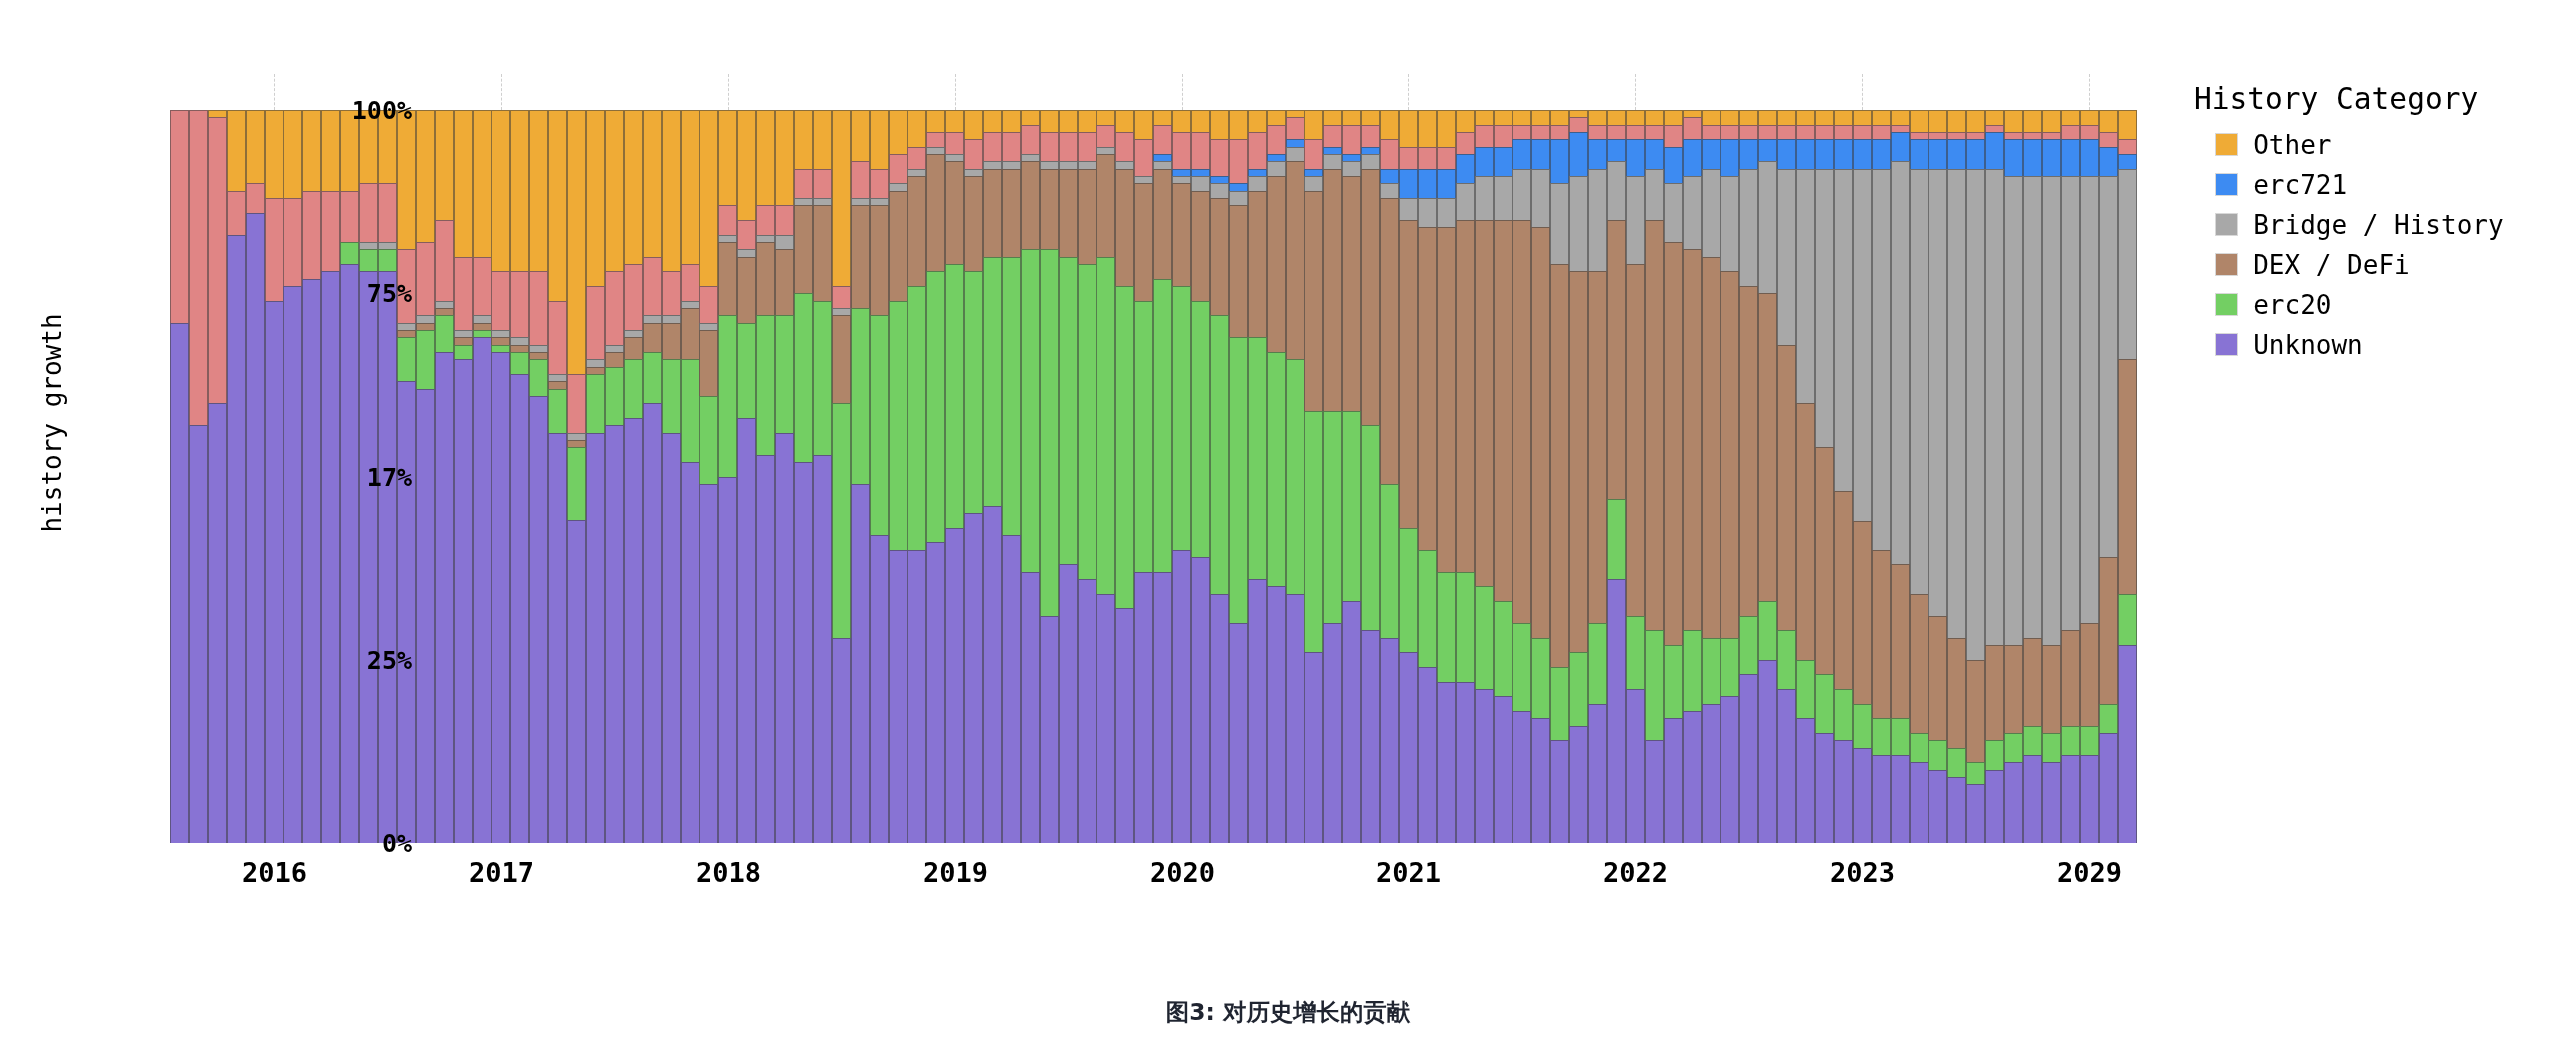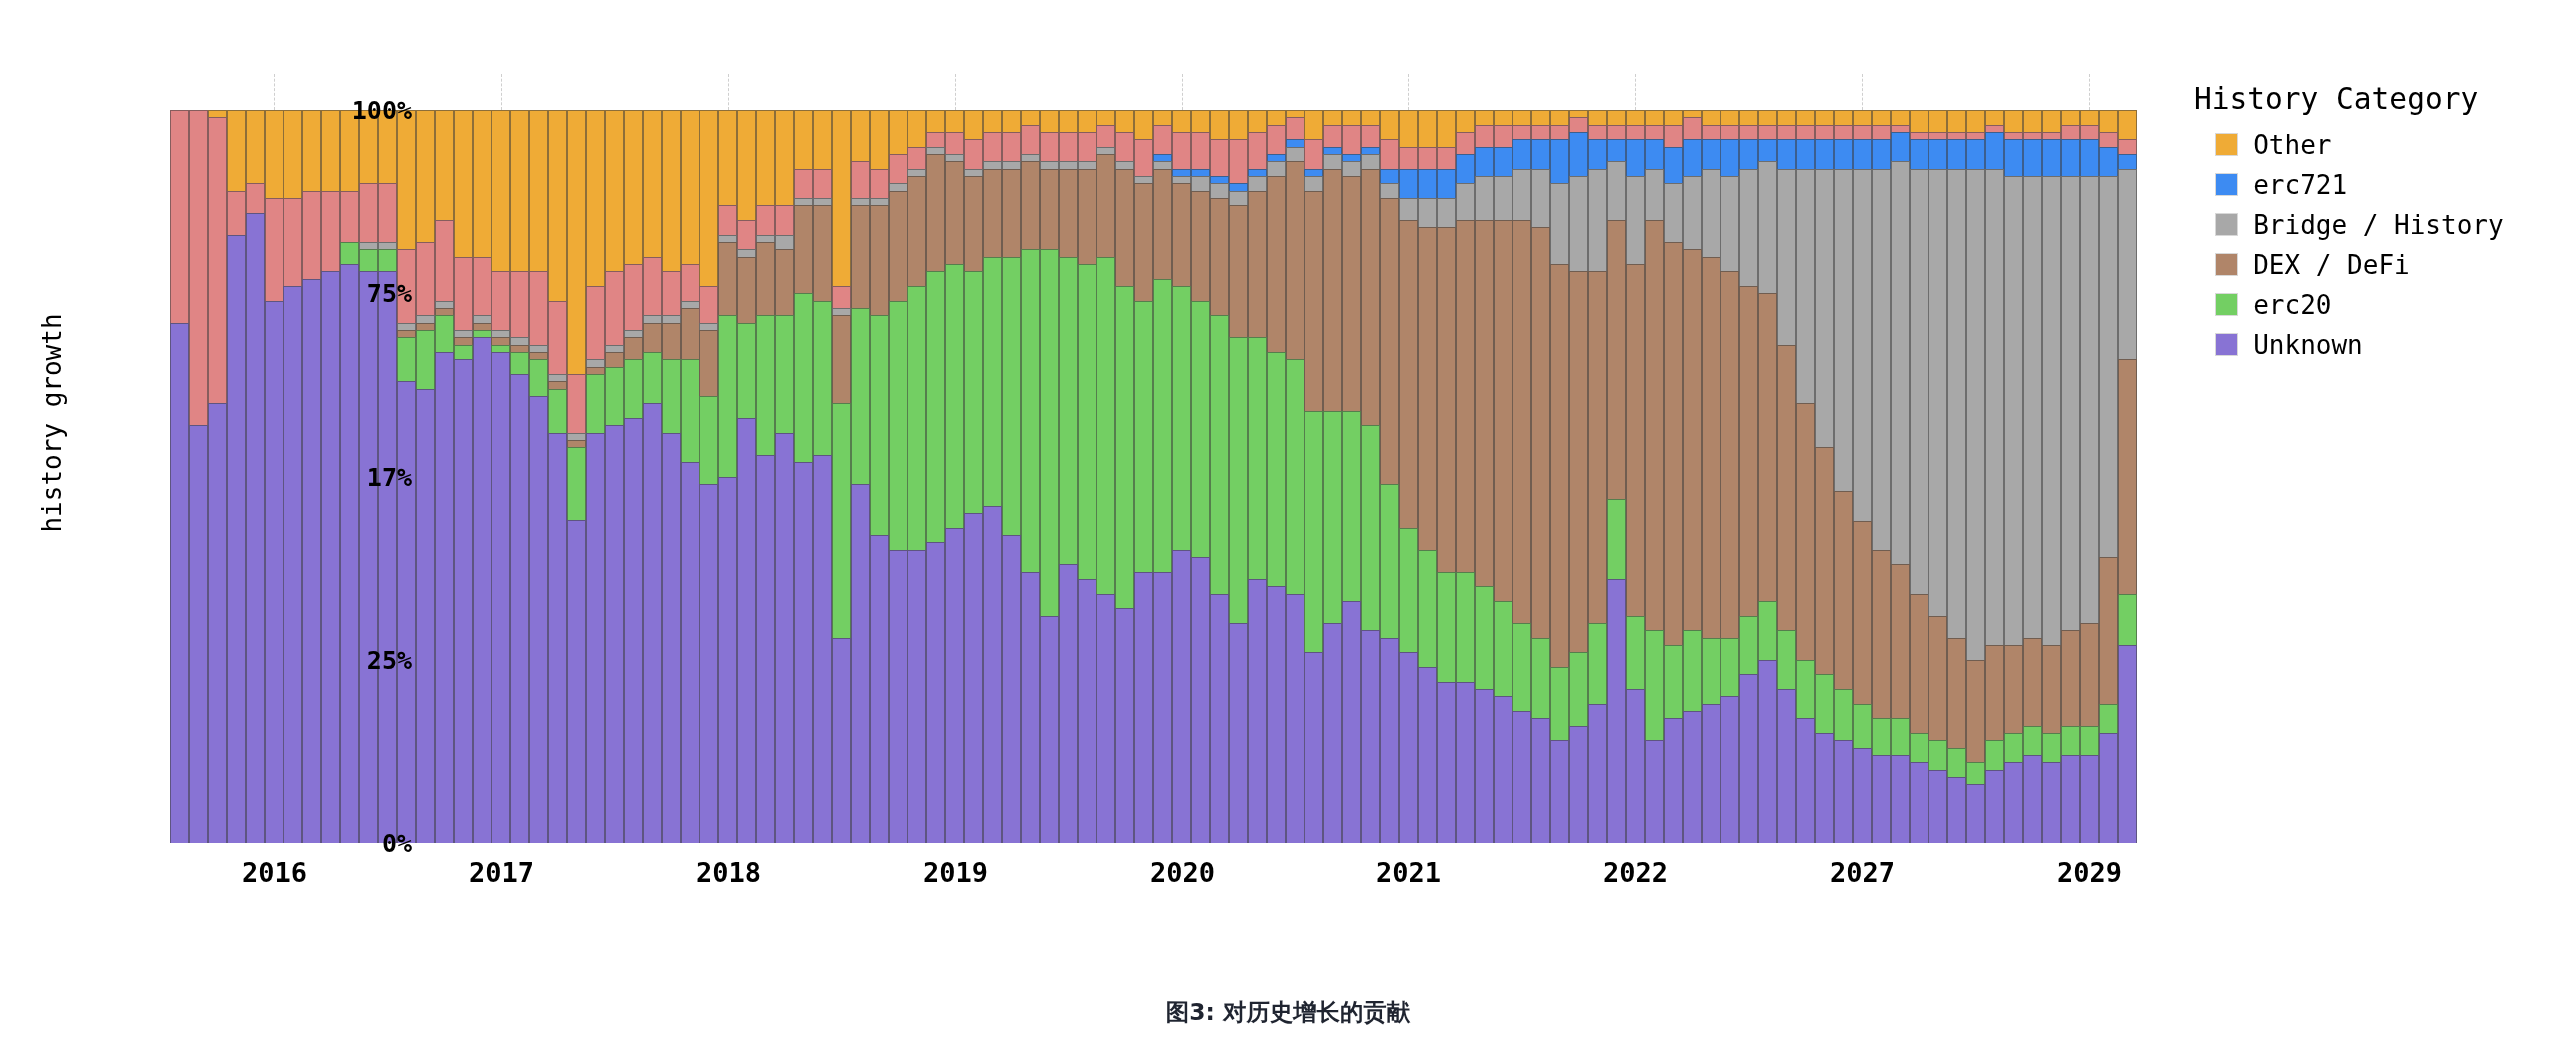--- a/index.html
+++ b/index.html
@@ -1048,16 +1048,16 @@
     <div class="ytick" style="top: 477px;">17%</div>
     <div class="ytick" style="top: 293px;">75%</div>
     <div class="ytick" style="top: 110px;">100%</div>
     <div class="xtick" style="left: 274px;">2016</div>
     <div class="xtick" style="left: 501px;">2017</div>
     <div class="xtick" style="left: 728px;">2018</div>
     <div class="xtick" style="left: 955px;">2019</div>
     <div class="xtick" style="left: 1182px;">2020</div>
     <div class="xtick" style="left: 1408px;">2021</div>
     <div class="xtick" style="left: 1635px;">2022</div>
-    <div class="xtick" style="left: 1862px;">2027</div>
+    <div class="xtick" style="left: 1862px;">2023</div>
     <div class="xtick" style="left: 2089px;">2029</div>
   </div>
 
 
 </body></html>

